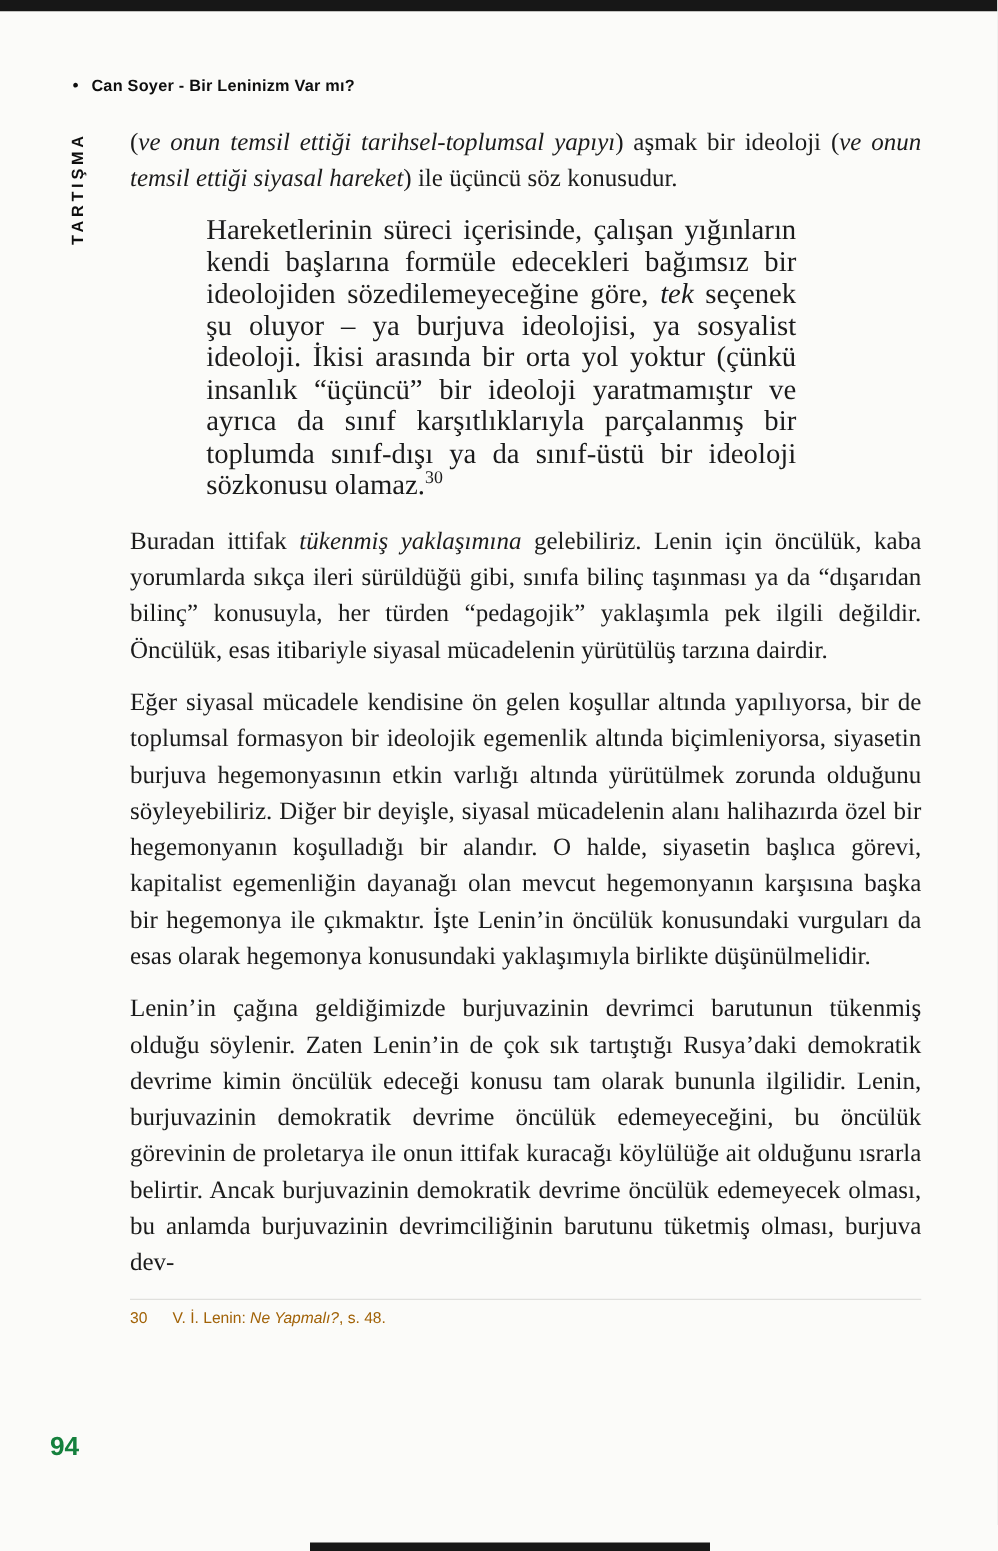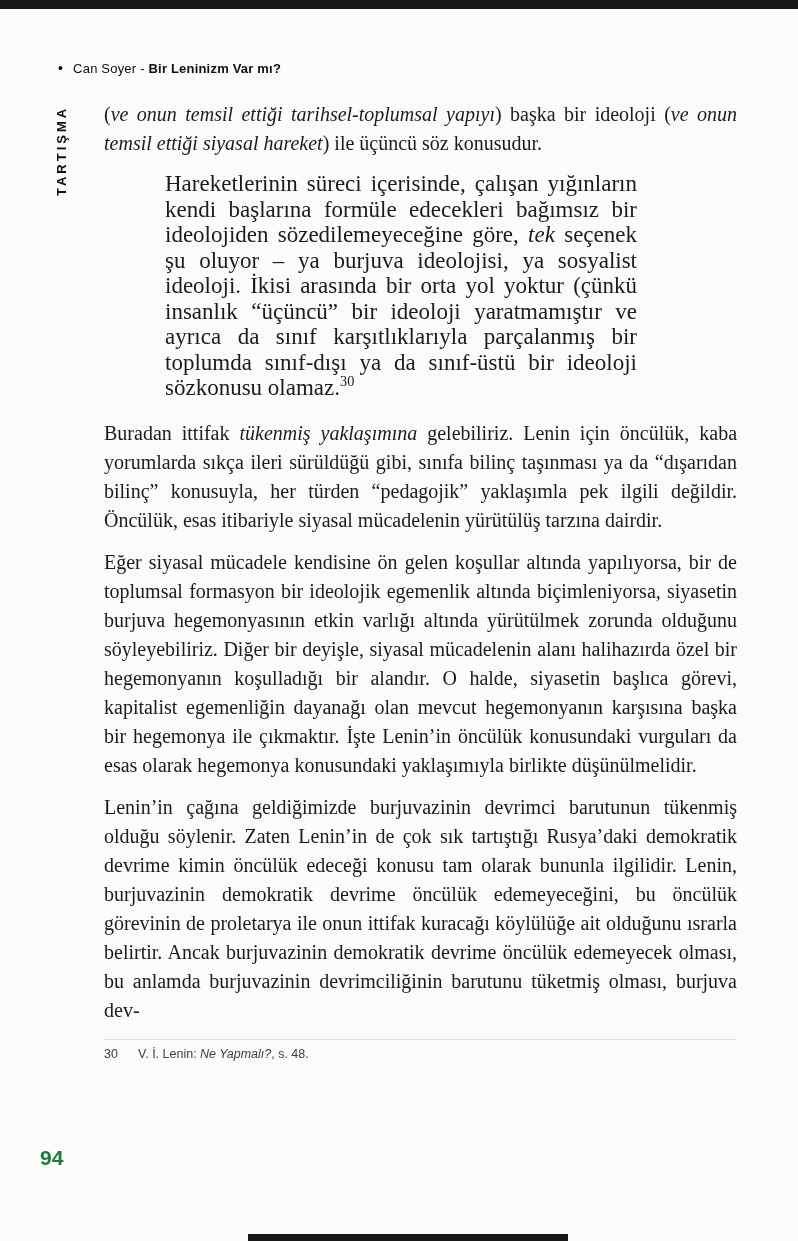--- a/index.html
+++ b/index.html
@@ -24,21 +24,21 @@
     background:#171717;
   }
   .header {
     position:absolute; top:60px; left:58px;
     font-family:"Liberation Sans", sans-serif;
     font-size:13px; color:#0e0e0e;
     letter-spacing:0.2px;
     white-space:nowrap;
   }
   .header .bullet { font-size:14px; margin-right:10px; }
-  .header .author { font-weight:400; }
+  .header .author { font-weight:700; }
   .header .title  { font-weight:700;margin-top:47px; }
   .side-label {
     position:absolute; left:54px; top:196px;
     transform:rotate(-90deg);
     transform-origin:0 0;
     font-family:"Liberation Sans", sans-serif;
     font-weight:700; font-size:13px;
     letter-spacing:3px; color:#0e0e0e;
     white-space:nowrap;
   }
@@ -66,21 +66,21 @@
   .footnote-sep {
     margin-top:14px;
     border:none;
     border-top:1px solid #e0e0dd;
     width:100%;
     height:0;
   }
   .footnote {
     margin-top:7px;
     font-family:"Liberation Sans", sans-serif;
-    font-size:12.5px; color:#404040;
+    font-size:12.5px; color:#a16207;
   }
   .footnote .fn-num { display:inline-block; width:34px; }
   .page-number {
     position:absolute; left:40px; top:1146px;
     font-family:"Liberation Sans", sans-serif;
     font-size:21px; font-weight:700; color:#15803d;
   }
 </style>
 </head>
 <body>
@@ -90,21 +90,21 @@
   <div class="top-edge"></div>
 
   <div class="header">
     <span class="bullet">•</span><span class="author">Can Soyer - </span><span class="title">Bir Leninizm Var mı?</span>
   </div>
 
   <div class="side-label">TARTIŞMA</div>
 
   <main class="content">
 
-    <p class="para"><span>(</span><span class="it">ve onun temsil ettiği tarihsel-toplumsal yapıyı</span><span>) başka bir ideoloji (</span><span class="it">ve onun temsil ettiği siyasal hareket</span><span>) ile üçüncü söz konusudur.</span></p>
+    <p class="para"><span>(</span><span class="it">ve onun temsil ettiği tarihsel-toplumsal yapıyı</span><span>) aşmak bir ideoloji (</span><span class="it">ve onun temsil ettiği siyasal hareket</span><span>) ile üçüncü söz konusudur.</span></p>
 
     <blockquote class="quote"><span>Hareketlerinin süreci içerisinde, çalışan yığınların kendi başlarına formüle edecekleri bağımsız bir ideolojiden sözedilemeyeceğine göre, </span><span class="it">tek</span><span> seçenek şu oluyor – ya burjuva ideolojisi, ya sosyalist ideoloji. İkisi arasında bir orta yol yoktur (çünkü insanlık “üçüncü” bir ideoloji yaratmamıştır ve ayrıca da sınıf karşıtlıklarıyla parçalanmış bir toplumda sınıf-dışı ya da sınıf-üstü bir ideoloji sözkonusu olamaz.</span><sup class="fn-ref">30</sup></blockquote>
 
     <p class="para"><span>Buradan ittifak </span><span class="it">tükenmiş yaklaşımına</span><span> gelebiliriz. Lenin için öncülük, kaba yorumlarda sıkça ileri sürüldüğü gibi, sınıfa bilinç taşınması ya da “dışarıdan bilinç” konusuyla, her türden “pedagojik” yaklaşımla pek ilgili değildir. Öncülük, esas itibariyle siyasal mücadelenin yürütülüş tarzına dairdir.</span></p>
 
     <p class="para"><span>Eğer siyasal mücadele kendisine ön gelen koşullar altında yapılıyorsa, bir de toplumsal formasyon bir ideolojik egemenlik altında biçimleniyorsa, siyasetin burjuva hegemonyasının etkin varlığı altında yürütülmek zorunda olduğunu söyleyebiliriz. Diğer bir deyişle, siyasal mücadelenin alanı halihazırda özel bir hegemonyanın koşulladığı bir alandır. O halde, siyasetin başlıca görevi, kapitalist egemenliğin dayanağı olan mevcut hegemonyanın karşısına başka bir hegemonya ile çıkmaktır. İşte Lenin’in öncülük konusundaki vurguları da esas olarak hegemonya konusundaki yaklaşımıyla birlikte düşünülmelidir.</span></p>
 
     <p class="para"><span>Lenin’in çağına geldiğimizde burjuvazinin devrimci barutunun tükenmiş olduğu söylenir. Zaten Lenin’in de çok sık tartıştığı Rusya’daki demokratik devrime kimin öncülük edeceği konusu tam olarak bununla ilgilidir. Lenin, burjuvazinin demokratik devrime öncülük edemeyeceğini, bu öncülük görevinin de proletarya ile onun ittifak kuracağı köylülüğe ait olduğunu ısrarla belirtir. Ancak burjuvazinin demokratik devrime öncülük edemeyecek olması, bu anlamda burjuvazinin devrimciliğinin barutunu tüketmiş olması, burjuva dev-</span></p>
 
     <hr class="footnote-sep">

